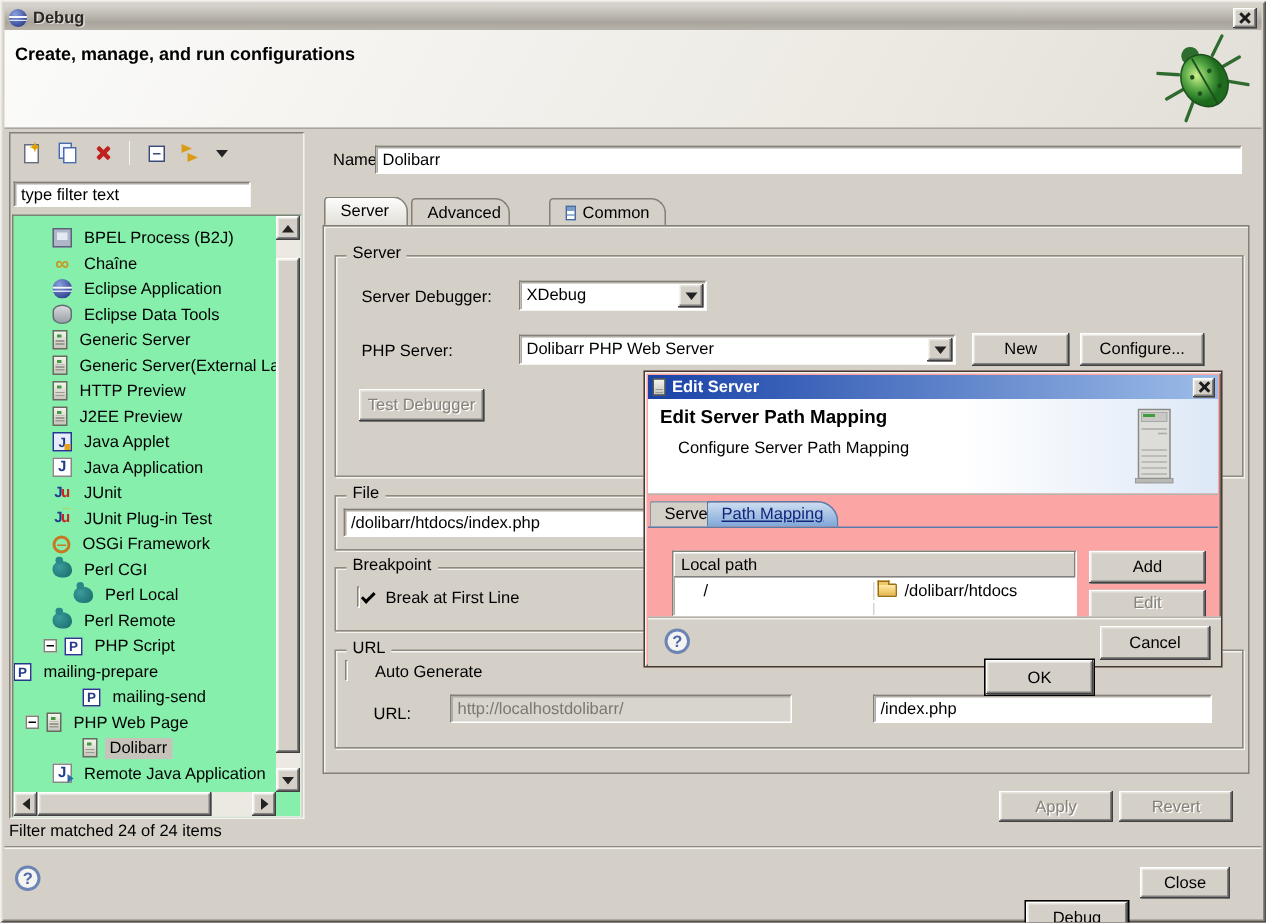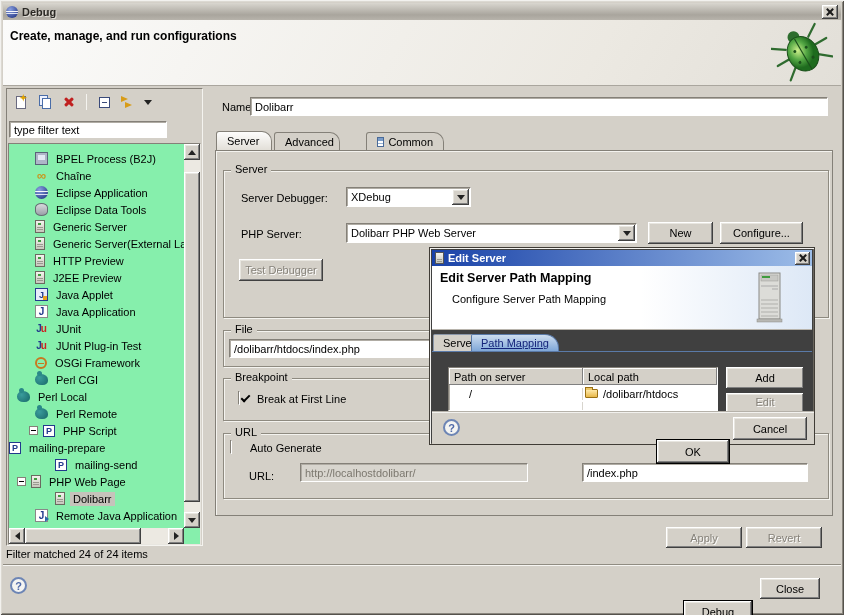--- a/index.html
+++ b/index.html
@@ -102,21 +102,21 @@
   
   .combo{background:#fff;border:1px solid;border-color:#848078 #fff #fff #848078;box-shadow:inset 1px 1px 0 #b0aca4;display:flex;align-items:center;}
   .combo .val{flex:1;padding:0 4px;white-space:nowrap;overflow:hidden;}
   .combo .drop{width:17px;align-self:stretch;margin:1px;background:#d4d0c8;display:flex;align-items:center;justify-content:center;
         box-shadow:inset -1px -1px 0 #404040,inset 1px 1px 0 #fff,inset -2px -2px 0 #808080,inset 2px 2px 0 #e8e6e0;}
   
   .gridic{width:12px;height:10px;border:1px solid #4a6a98;background:
      linear-gradient(#7a9cc8 0 3px,transparent 3px),
      repeating-linear-gradient(#0000 0 2px,#9ab4d4 2px 3px),#fff;margin-right:4px;}
   
-  .dlg{left:429px;top:247px;width:386px;height:198px;background:#404040;z-index:100;border:1px solid #403c36;
+  .dlg{left:429px;top:247px;width:386px;height:198px;background:#fca5a5;z-index:100;border:1px solid #403c36;
        box-shadow:inset 1px 1px 0 #f2f1ee,inset -1px -1px 0 #6a665e;}
   .dtitle{position:absolute;left:2px;top:2px;right:2px;height:16px;background:linear-gradient(90deg,#1942a8,#9dbde8);
           display:flex;align-items:center;padding:0 2px;color:#fff;font-weight:bold;}
   .minisrv{width:9px;height:12px;background:linear-gradient(#f4f4ee,#c6c6bc);border:1px solid #555;position:relative;margin:0 4px 0 1px;flex:none;}
   .minisrv::after{content:"";position:absolute;left:1px;right:1px;bottom:1px;height:4px;background:repeating-linear-gradient(#0000 0 1px,#9a9a90 1px 2px);}
   .dhead{position:absolute;left:2px;top:18px;right:2px;height:64px;background:linear-gradient(90deg,#ffffff 55%,#dde8f6);border-bottom:1px solid #b8b4ac;}
   .etab{position:absolute;height:17px;display:flex;align-items:center;padding:0 9px;background:#d4d0c8;border:1px solid #8a96a8;border-bottom:none;border-radius:2px 9px 0 0;}
   .etab.act{background:linear-gradient(#cdddf0,#7fa7d8);color:#14247a;text-decoration:underline;border-color:#5a7aa8;border-radius:2px 14px 0 0;}
   .tblhead{background:#d4d0c8;box-shadow:inset -1px -1px 0 #808080,inset 1px 1px 0 #fff;padding:1px 5px;height:17px;display:flex;align-items:center;}
   .folder{width:13px;height:9px;background:linear-gradient(#ffe9a8,#e8b84a);border:1px solid #9a7014;border-radius:1px;position:relative;margin:0 5px 0 2px;flex:none;}
@@ -247,21 +247,21 @@
             <span class="tlabel">JUnit Plug-in Test</span>
           </div>
         <div class="trow" style="padding-left:26px">
             <span class="ic ic-osgi"></span>
             <span class="tlabel">OSGi Framework</span>
           </div>
         <div class="trow" style="padding-left:26px">
             <span class="ic ic-perl"></span>
             <span class="tlabel">Perl CGI</span>
           </div>
-        <div class="trow" style="padding-left:8px">
+        <div class="trow" style="padding-left:40px">
             <span class="ic ic-perl"></span>
             <span class="tlabel">Perl Local</span>
           </div>
         <div class="trow" style="padding-left:26px">
             <span class="ic ic-perl"></span>
             <span class="tlabel">Perl Remote</span>
           </div>
         <div class="trow" style="padding-left:20px">
             <span class="exp"></span>
             <span class="ic ic-php"></span>
@@ -410,23 +410,20 @@
     <div class="etab" style="left:3px;top:86px;">
         <span>Server</span>
       </div>
     <div class="etab act" style="left:41px;top:86px;">
         <span>Path Mapping</span>
       </div>
     <div class="r" style="left:2px;top:103px;right:2px;height:60px;border-top:1px solid #5a7aa8;"></div>
 
     <div class="r sunken" style="left:18px;top:119px;width:270px;height:44px;overflow:hidden;background:#fff;">
       <div style="display:flex;">
-        <div class="tblhead" style="width:134px;">
-            <span>Path on server</span>
-          </div>
         <div class="tblhead" style="flex:1;">
             <span>Local path</span>
           </div>
       </div>
       <div style="display:flex;height:17px;align-items:center;">
         <div style="width:134px;padding-left:20px;border-right:1px solid #d8d5ce;">/</div>
         <div style="flex:1;display:flex;align-items:center;">
             <span class="folder"></span>
             <span>/dolibarr/htdocs</span>
           </div>

